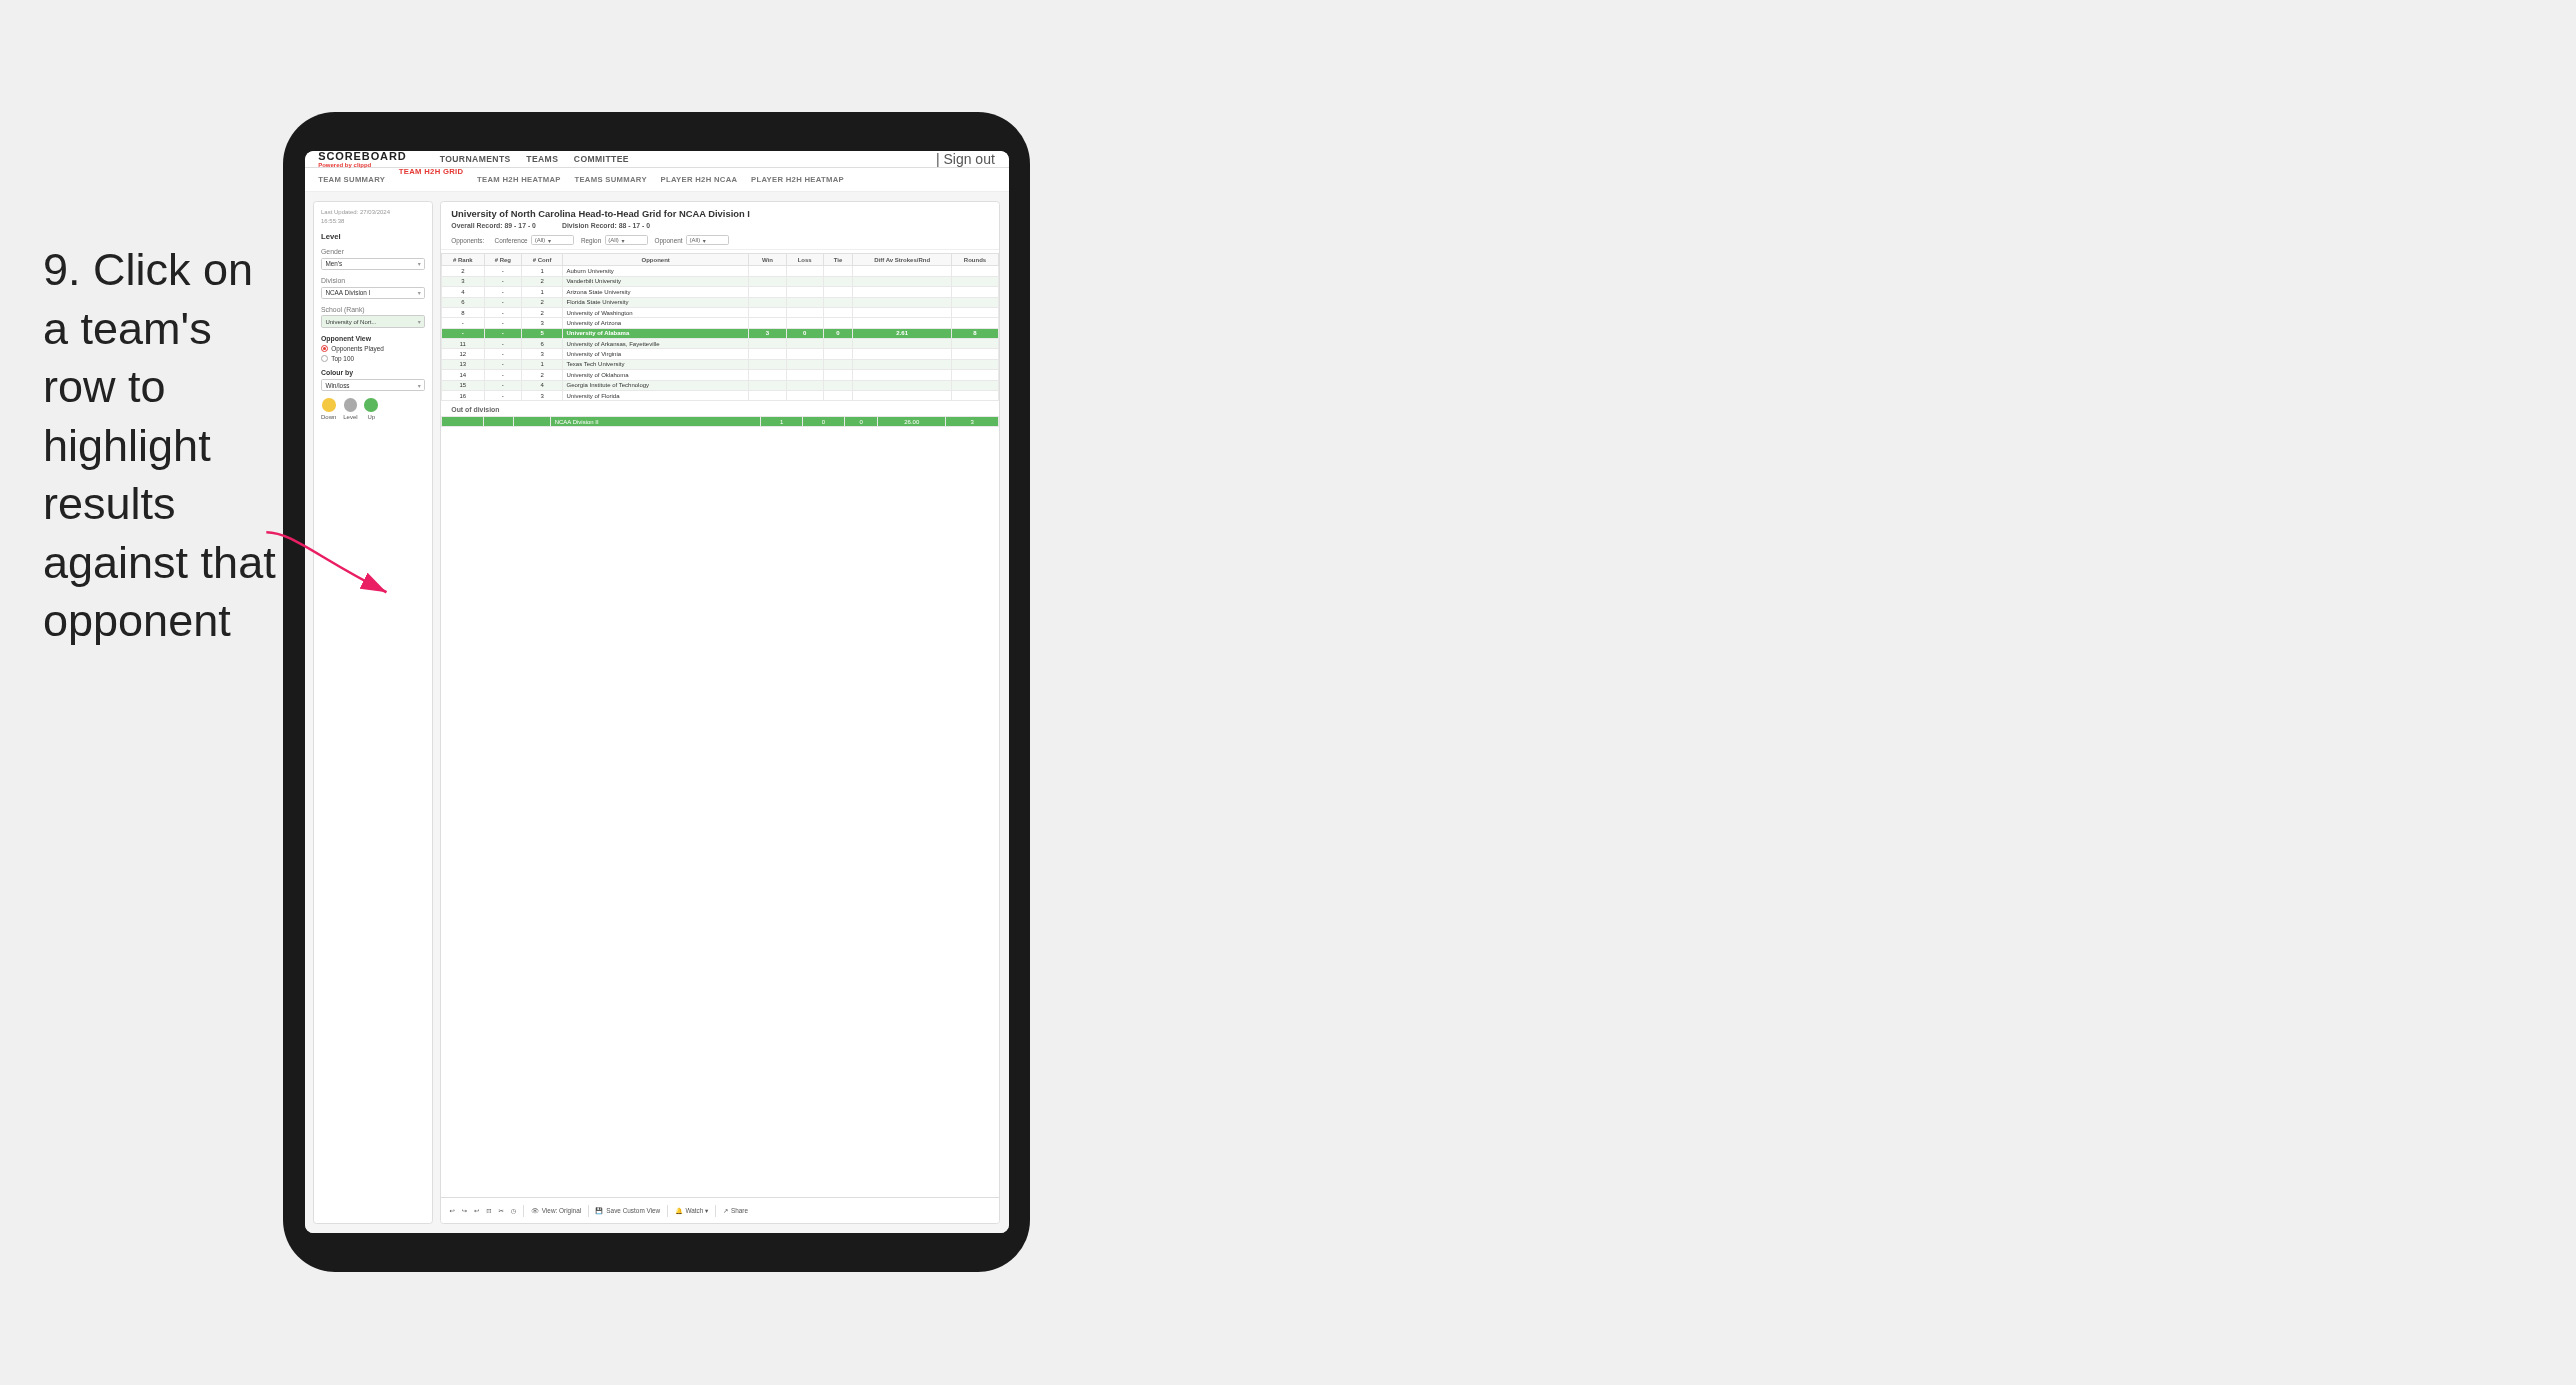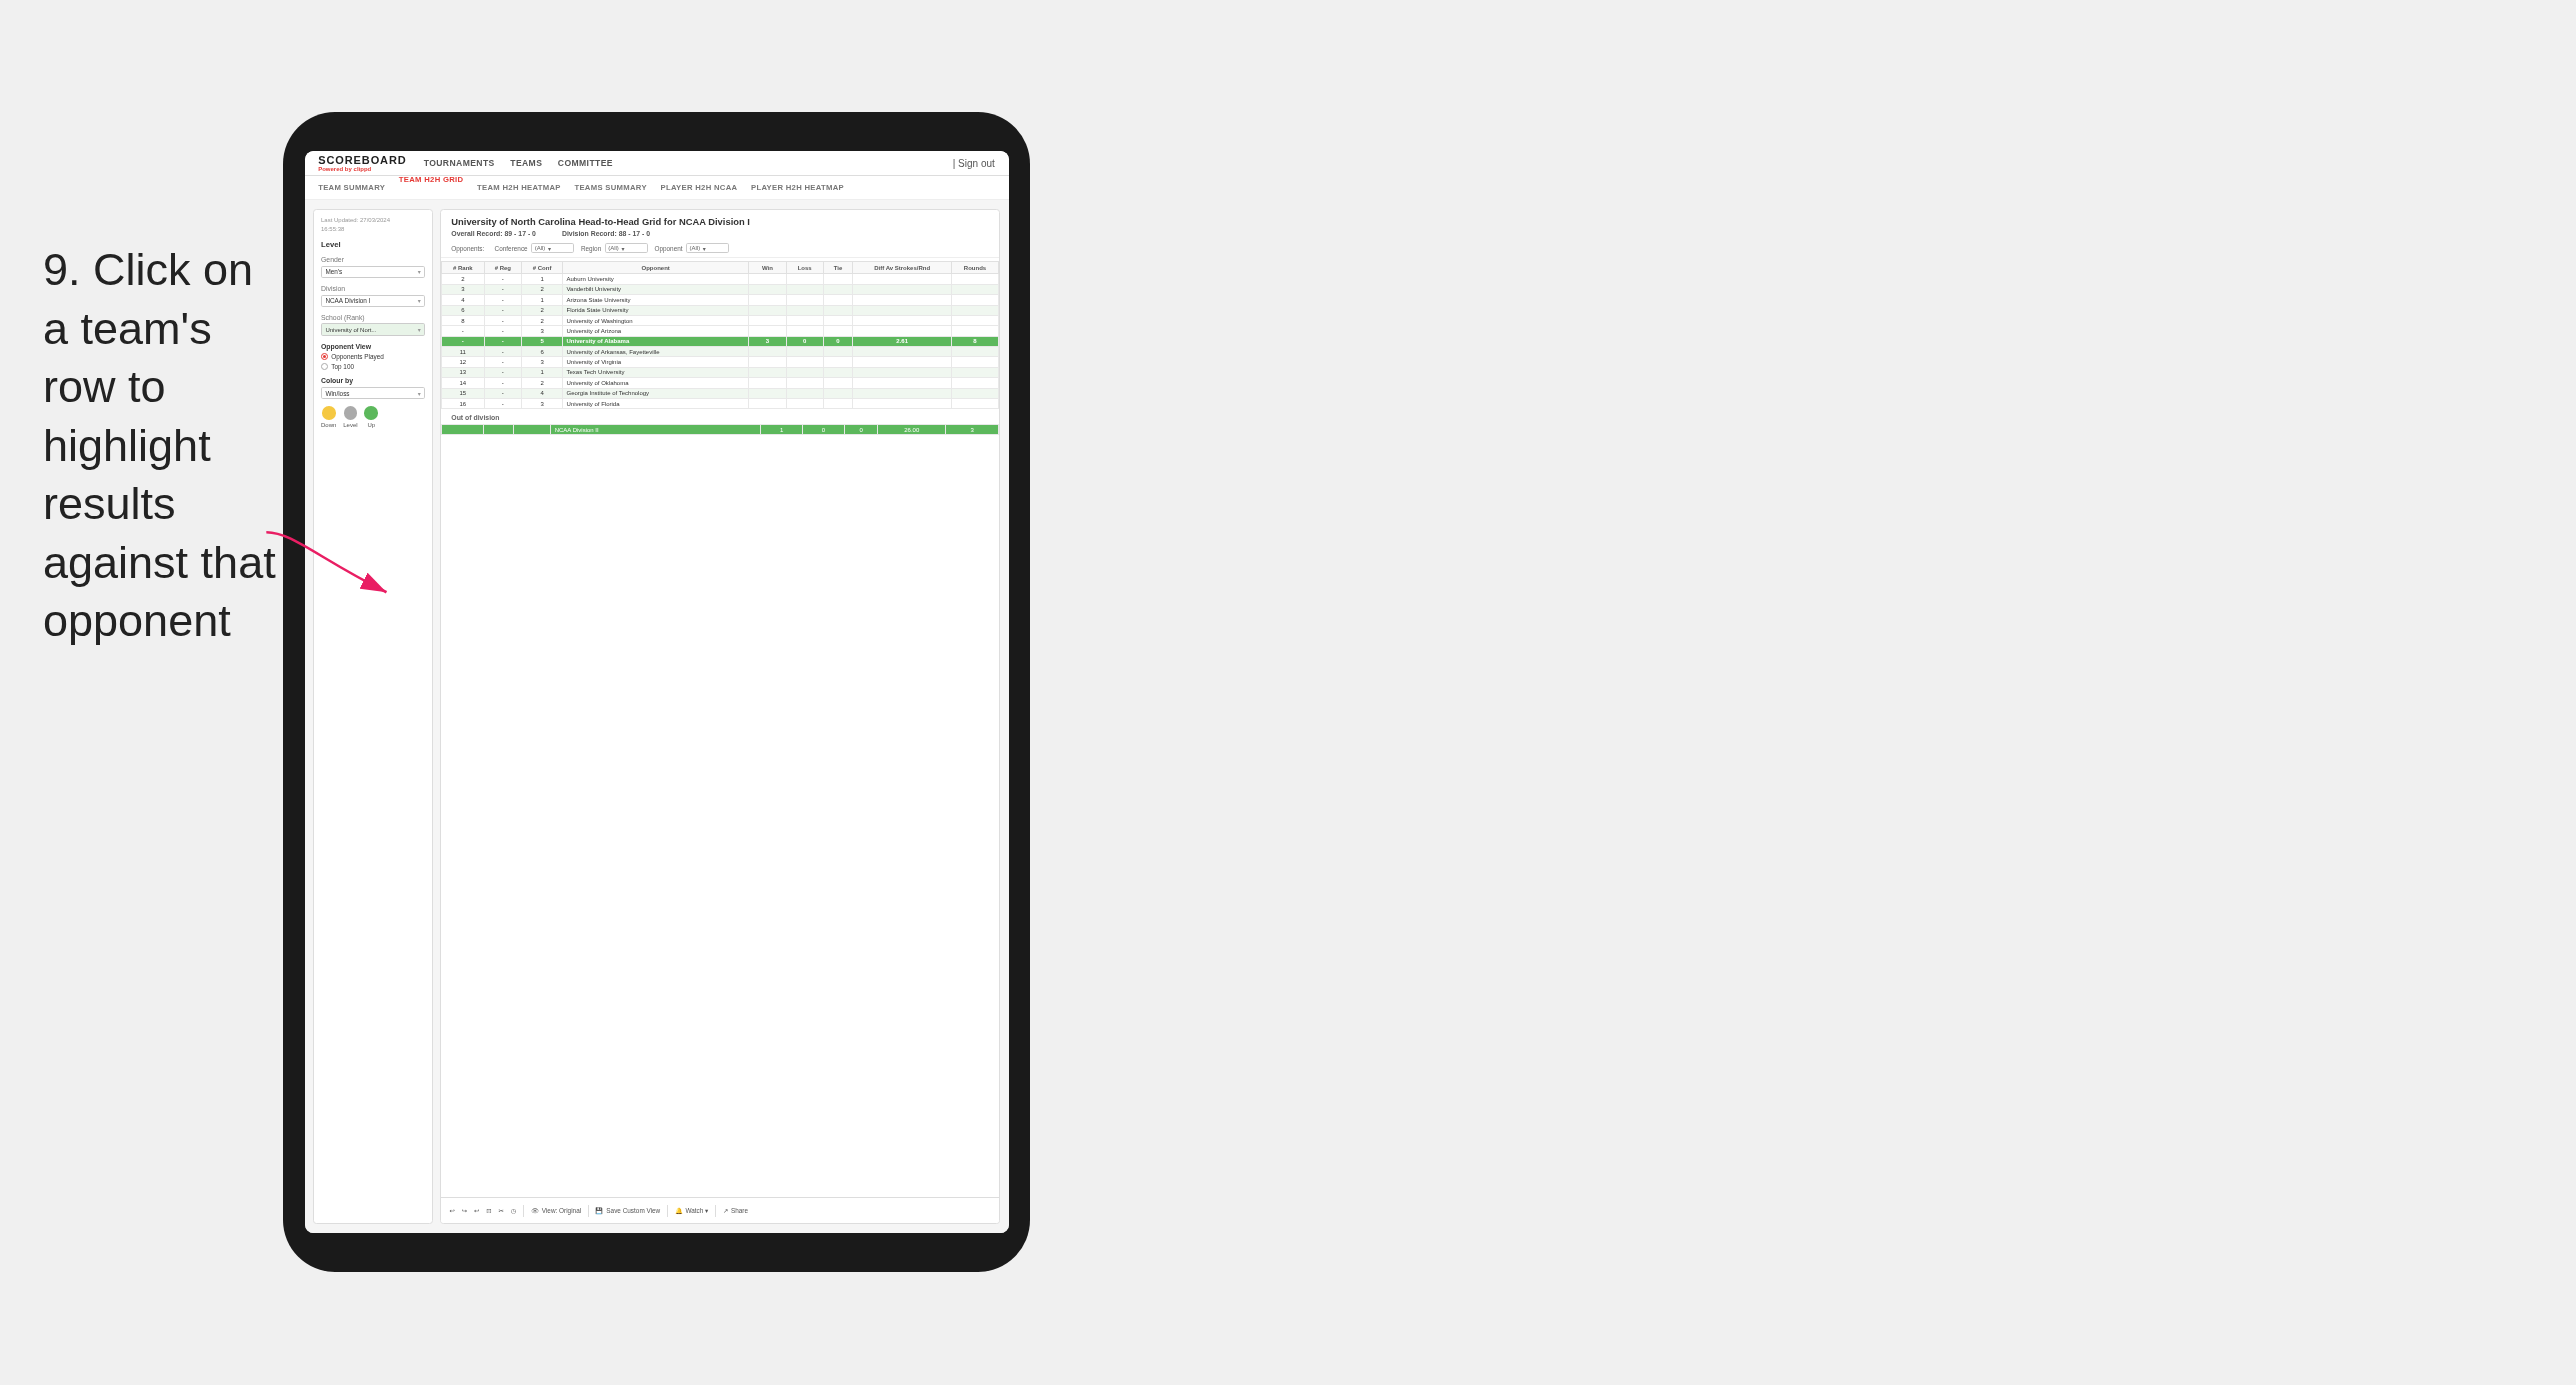--- a/index.html
+++ b/index.html
@@ -48,22 +48,22 @@
       flex-direction: column;
     }
 
     
     .navbar {
       background: #fff;
       border-bottom: 0.9px solid #ddd;
       padding: 5.2px 13.7px;
       display: flex;
       align-items: center;
-      gap: 17px;
-      height: 25px;
+      gap: 33px;
+      height: 17px;
     }
 
     .logo {
       display: flex;
       flex-direction: column;
       line-height: 1;
     }
 
     .logo-scoreboard {
       font-size: 11px;
@@ -91,21 +91,21 @@
     .nav-link {
       font-size: 8.6px;
       color: #555;
       font-weight: 600;
       letter-spacing: 0.4px;
       cursor: pointer;
       padding: 1.7px 0;
     }
 
     .nav-right {
-      font-size: 10px;
+      font-size: 14px;
       color: #555;
     }
 
     
     .subnav {
       background: #fff;
       border-bottom: 1.7px solid #eee;
       padding: 3.4px 13.7px;
       display: flex;
       gap: 13.7px;

